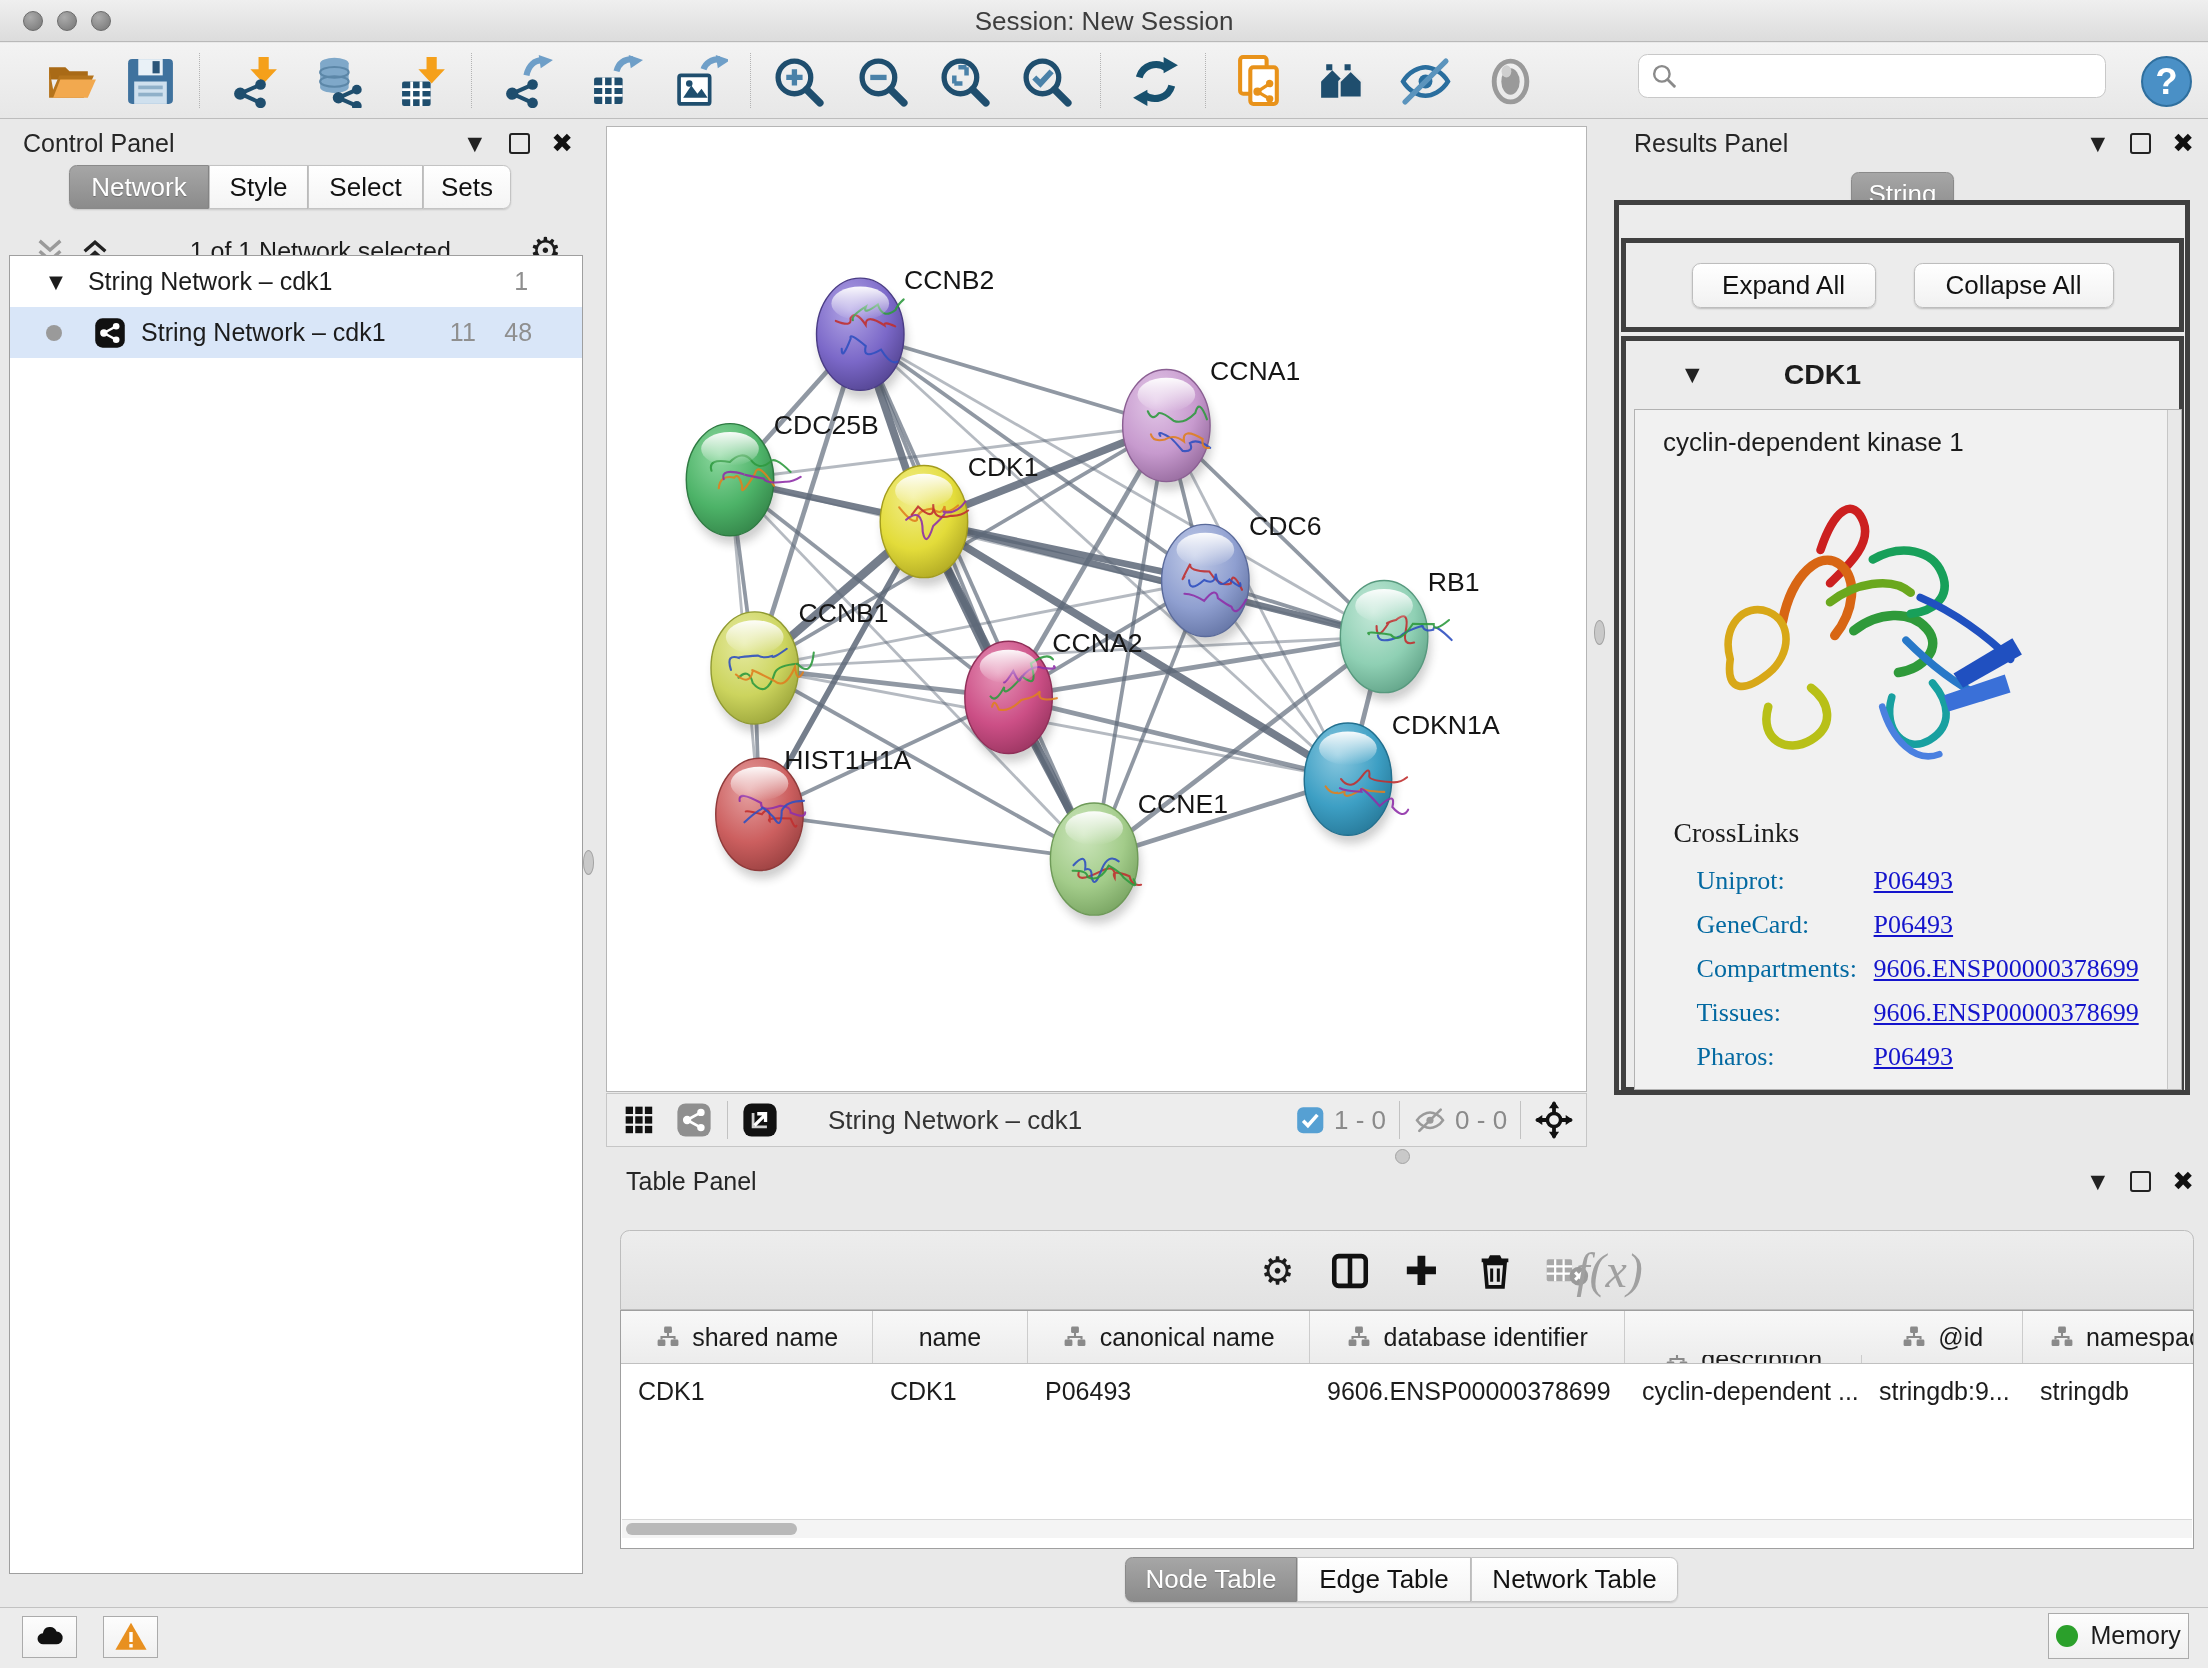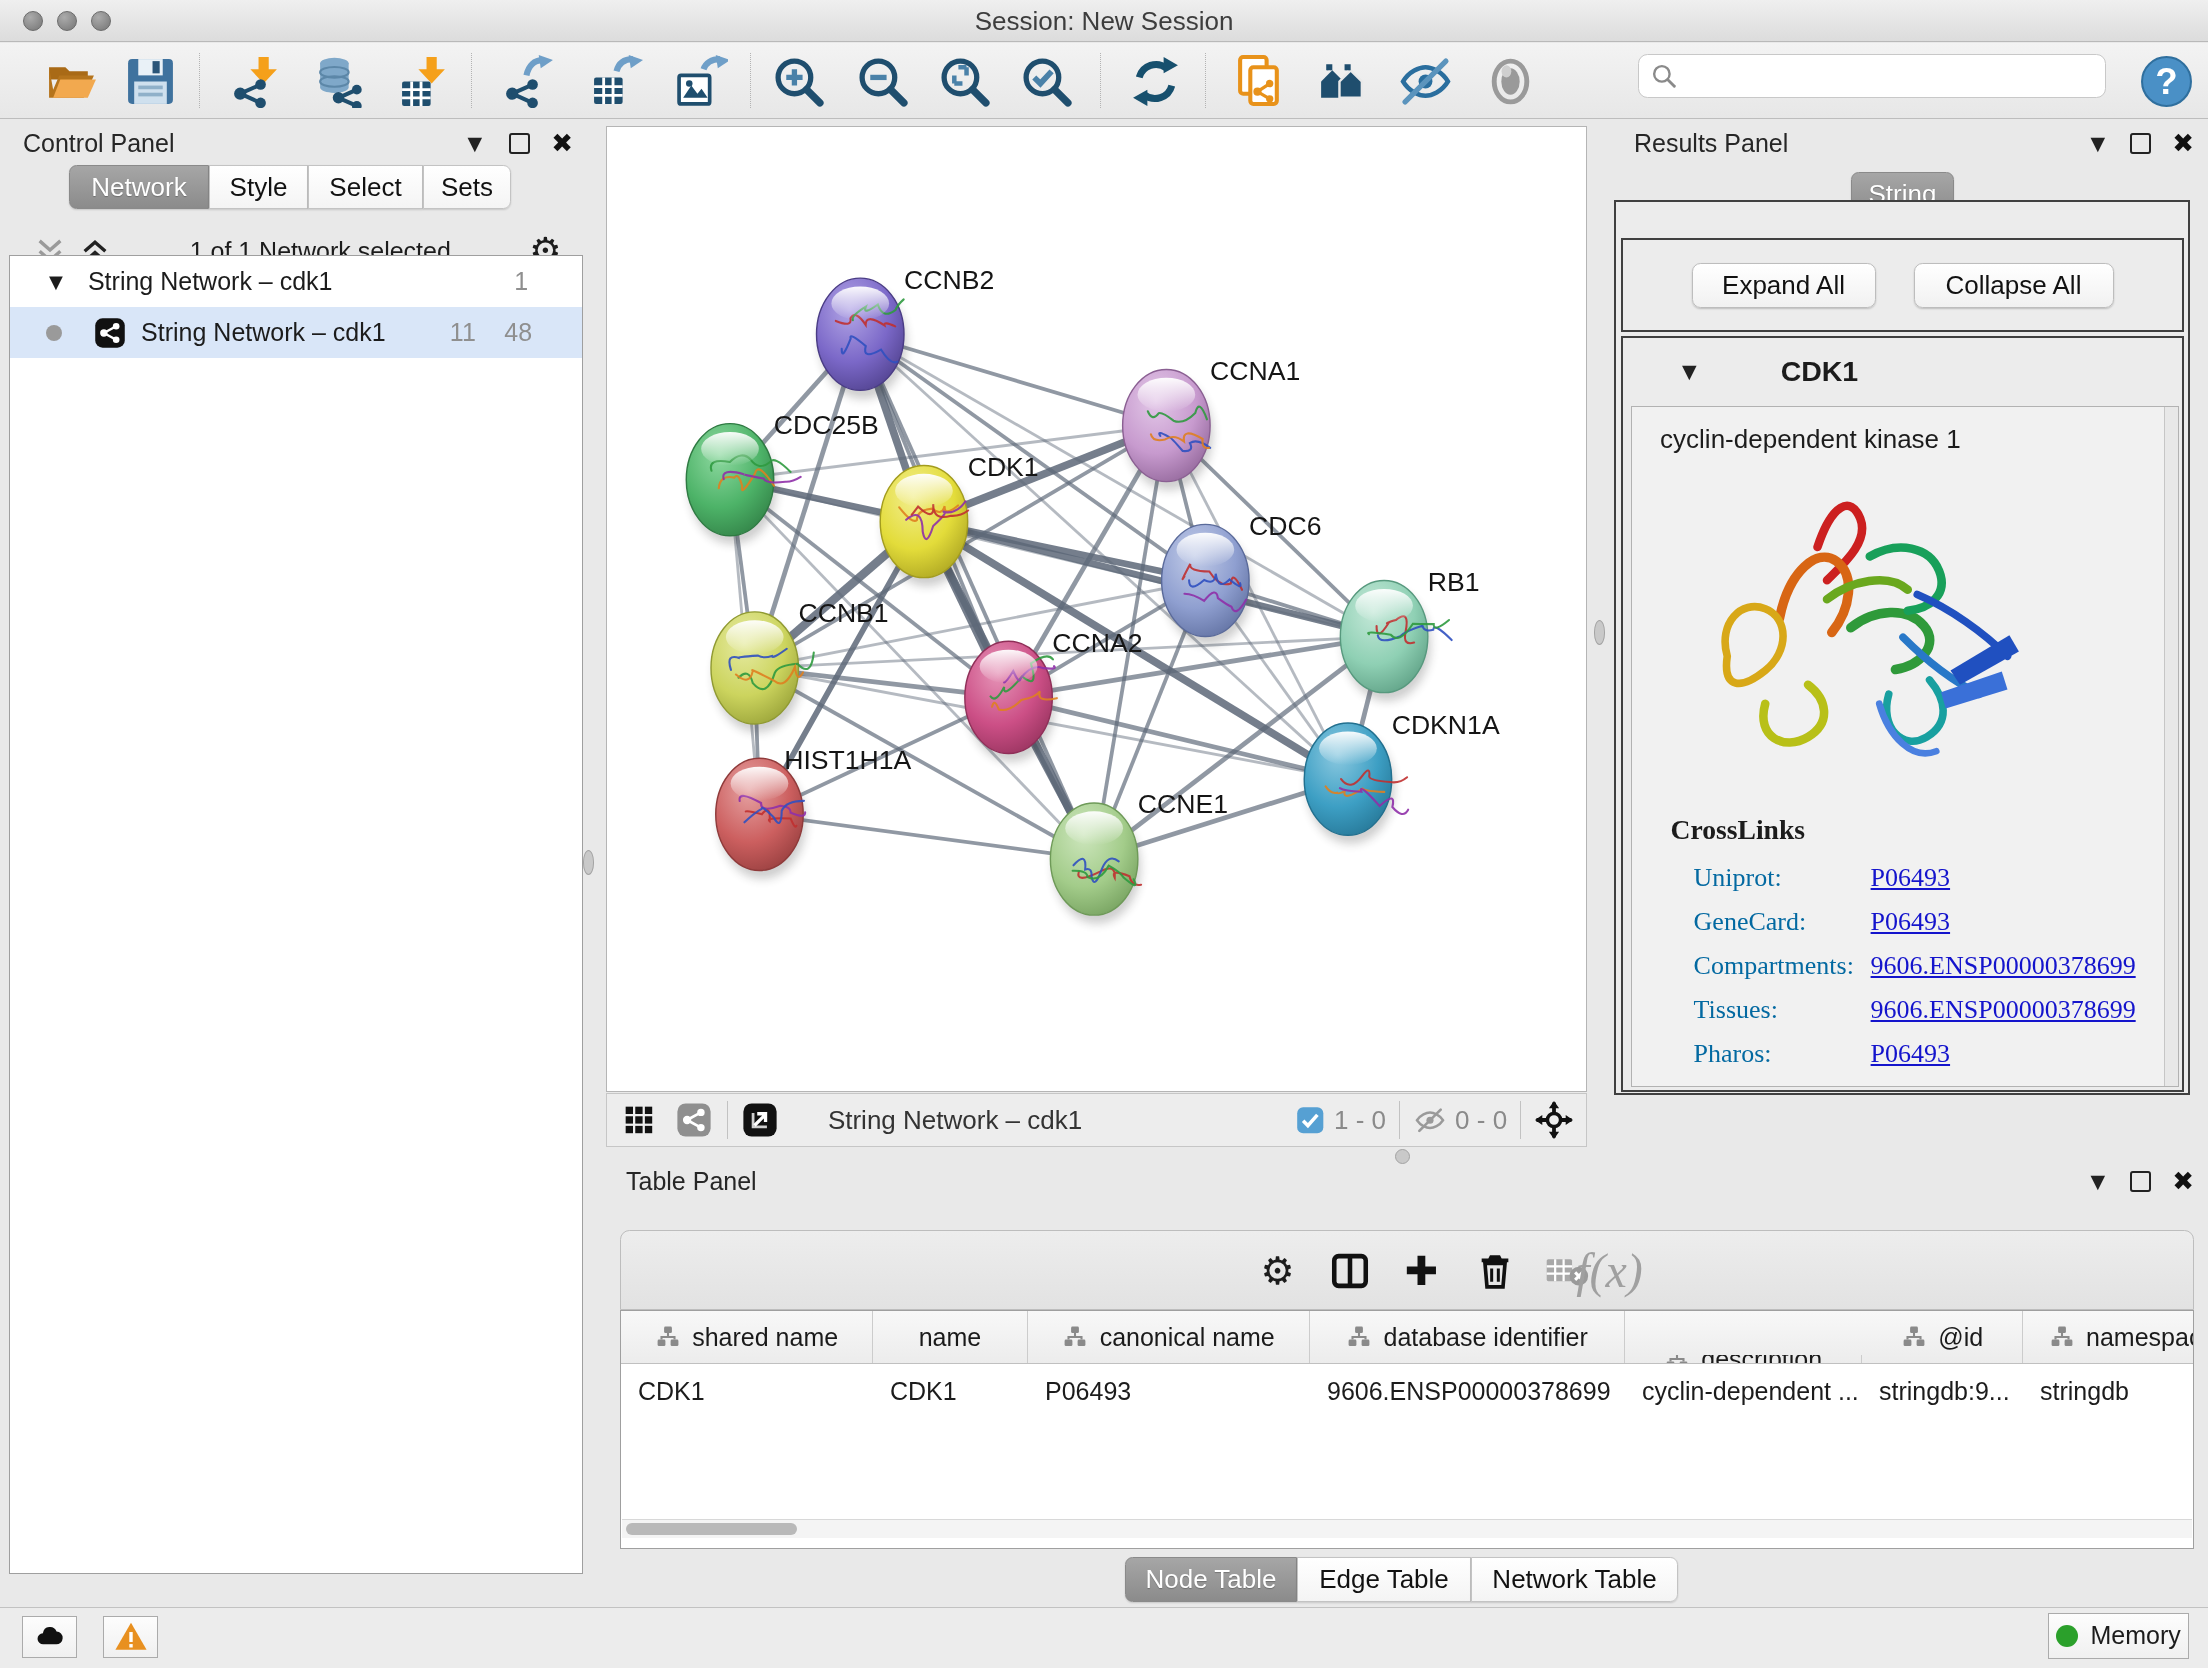--- a/index.html
+++ b/index.html
@@ -33,21 +33,21 @@
   .trow{display:flex;align-items:center;font-size:25px;height:51px;padding:0 9.5px}
   .trow.sel{background:#d9e6f8}
   .cnt{color:#8f8f8f}
   
   .canvas{left:606px;top:126px;width:981px;height:966px;background:#fff;border:1px solid #b5b5b5}
   .cbar{left:606px;top:1093px;width:981px;height:54px;background:#ededed;border:1px solid #c6c6c6;display:flex;align-items:center}
   .cbar .ic{width:38px;height:38px;display:flex;align-items:center;justify-content:center}
   .vsep{width:0;height:38px;border-left:1px solid #c2c2c2;margin:0 13.3px}
   .gray-num{color:#8a8a8a;font-size:26px}
   
-  .rp-box{border:2px solid #404040;background:#ececec}
+  .rp-box{border:5px solid #404040;background:#ececec}
   .btn{background:linear-gradient(#ffffff,#f1f1f1);border:1px solid #bdbdbd;border-radius:8.6px;font-size:26px;color:#111;display:flex;align-items:center;justify-content:center;box-shadow:0 1px 1.9px rgba(0,0,0,.2);cursor:pointer}
   .xl{font-family:"Liberation Serif","DejaVu Serif",serif;font-size:26px}
   .xl-row{display:flex;height:44px;align-items:center}
   .xl-lab{width:177px;color:#0369a1}
   .xl-val{color:#1414cc;text-decoration:underline;cursor:pointer}
   
   .tp-toolbar{left:620px;top:1230px;width:1574px;height:80px;background:linear-gradient(#ededed,#e2e2e2);border:1px solid #bdbdbd;border-radius:9.5px 9.5px 0 0}
   .tpi{position:absolute;top:11.4px;width:57px;height:57px;display:flex;align-items:center;justify-content:center}
   .tbl{left:620px;top:1310px;width:1574px;height:239px;background:#fff;border:1px solid #9f9f9f;overflow:hidden}
   .thead{display:flex;height:53px;background:linear-gradient(#f8f8f8,#ececec);border-bottom:1px solid #c0c0c0}
@@ -589,21 +589,21 @@
           <path d="M185 170 C210 150 245 148 262 168 S258 210 232 214" stroke="#2f9a3a" stroke-width="10"></path>
           <path d="M205 95 C235 78 268 85 278 110 S268 150 245 152" stroke="#18a05a" stroke-width="9"></path>
           <path d="M225 240 C215 275 240 300 265 285 S285 245 268 225" stroke="#18a0a0" stroke-width="8"></path>
           <path d="M240 180 C265 205 290 225 320 240" stroke="#2878c8" stroke-width="8"></path>
           <path d="M255 135 C290 150 325 175 350 200" stroke="#2050c0" stroke-width="8"></path>
         </g>
         <path d="M300 230 L362 195 L352 178 L290 215z" fill="#2050c0"></path>
         <path d="M285 255 L350 235 L344 216 L280 238z" fill="#3a70d8"></path>
         <path d="M215 250 C225 285 250 310 275 300" fill="none" stroke="#4a80e0" stroke-width="7" stroke-linecap="round"></path>
       </svg>
-      <div class="xl" style="position:absolute;left:39px;top:407px;font-weight:bold;font-size:27.6px">CrossLinks</div>
+      <div class="xl" style="position:absolute;left:39px;top:407px;font-weight:normal;font-size:27.6px">CrossLinks</div>
       <div id="xlinks" style="position:absolute;left:62px;top:449px;width:457px">
           <div class="xl xl-row">
             <span class="xl-lab">Uniprot:</span>
             <span class="xl-val">P06493</span>
           </div>
           <div class="xl xl-row">
             <span class="xl-lab">GeneCard:</span>
             <span class="xl-val">P06493</span>
           </div>
           <div class="xl xl-row">

